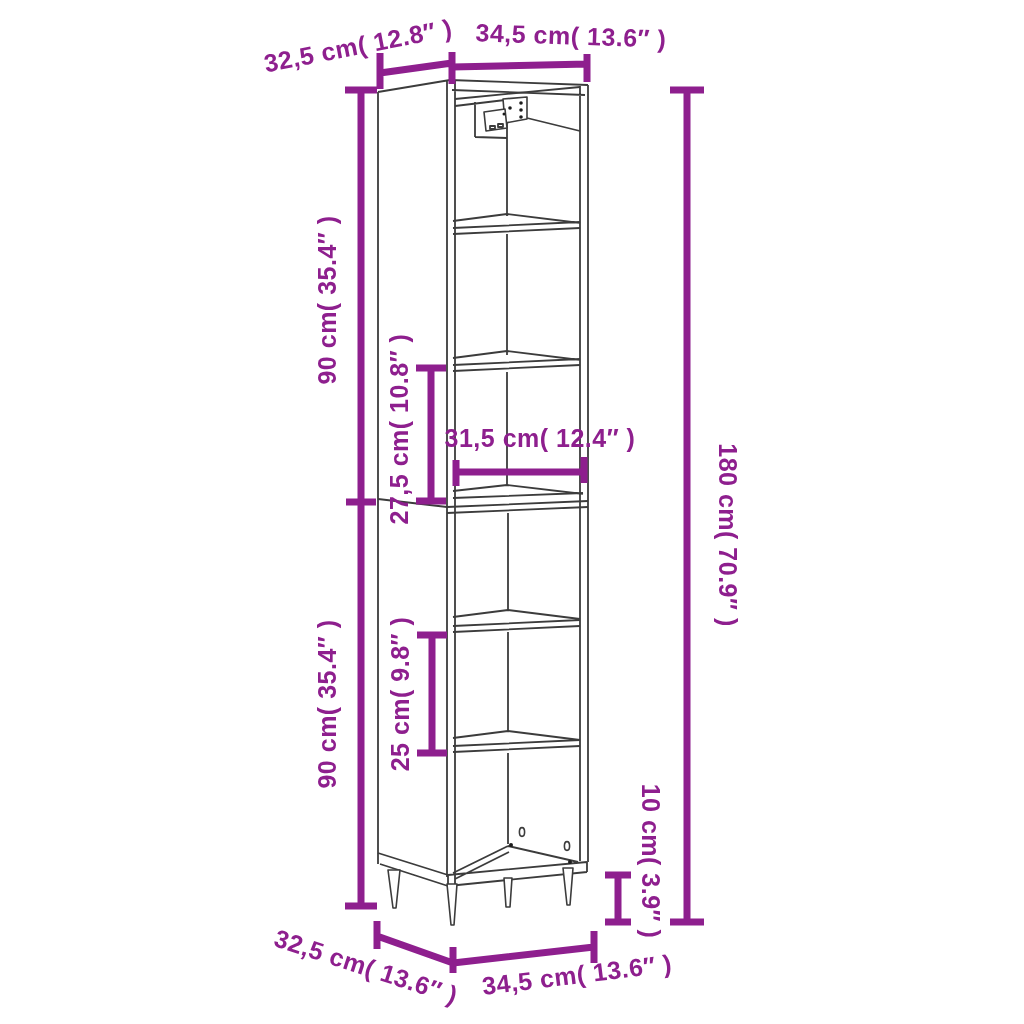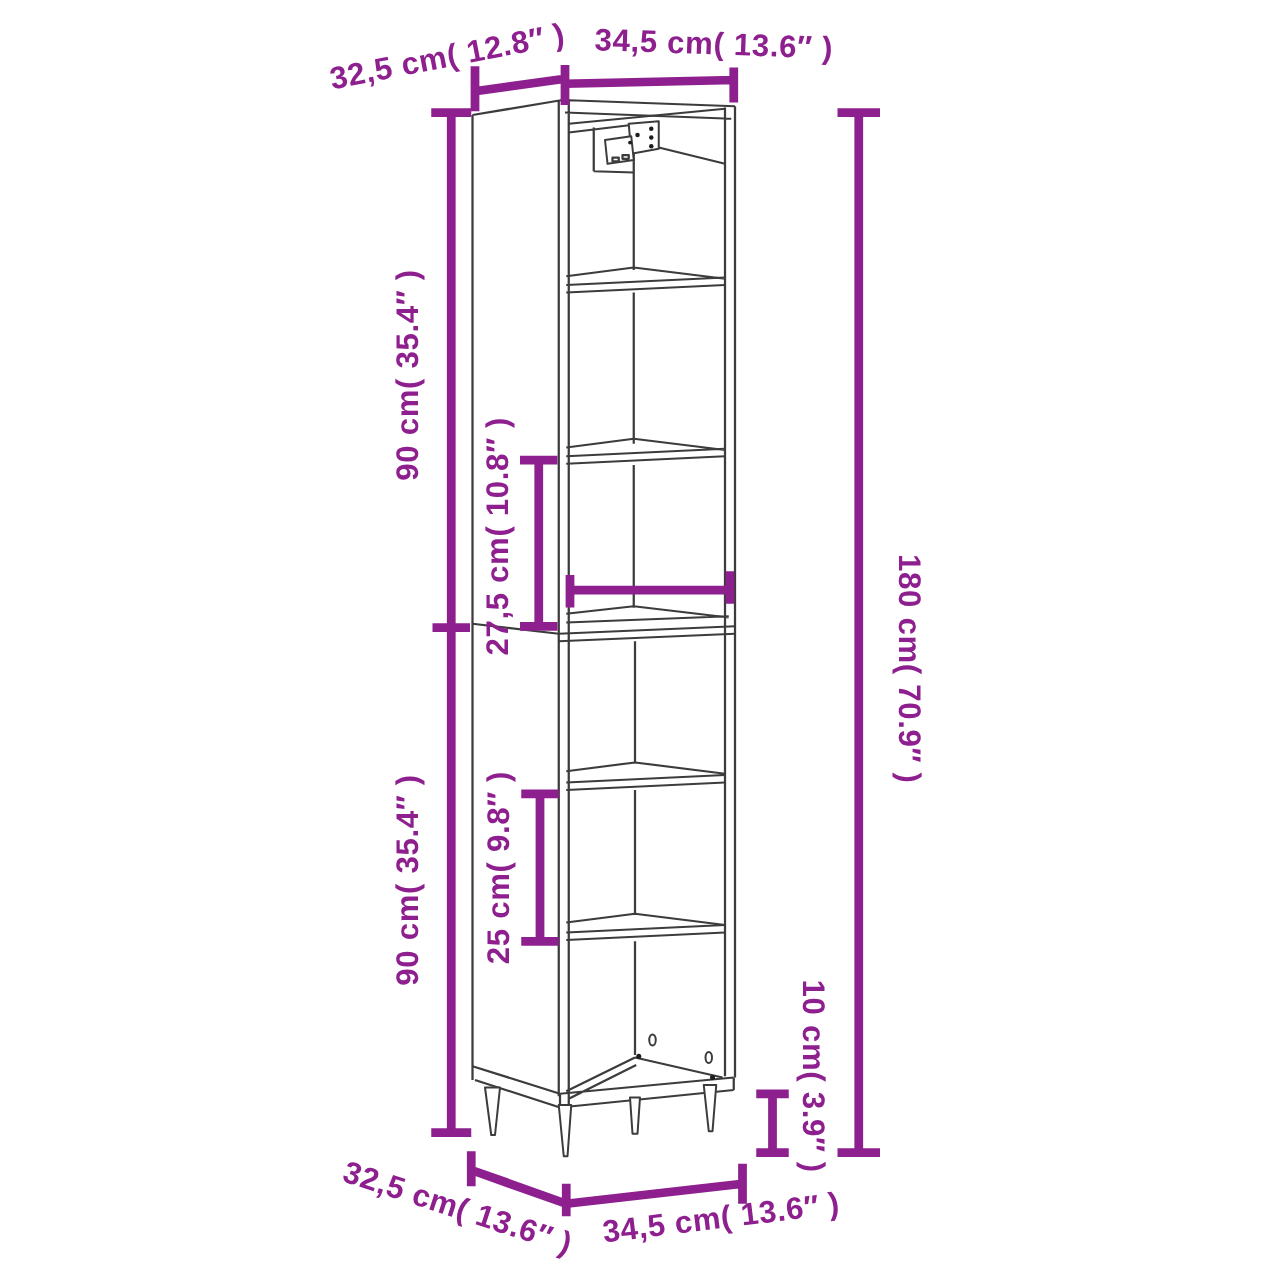--- a/index.html
+++ b/index.html
@@ -110,20 +110,21 @@
   </svg>
 
   <div class="dim-label" style="left:358px; top:46px; --rot:-11deg">32,5 cm( 12.8″ )</div>
 
   <div class="dim-label" style="left:571px; top:36px; --rot:2deg">34,5 cm( 13.6″ )</div>
 
   <div class="dim-label" style="left:327px; top:300px; --rot:-90deg">90 cm( 35.4″ )</div>
 
   <div class="dim-label" style="left:399px; top:429px; --rot:-90deg">27,5 cm( 10.8″ )</div>
 
+  <div class="dim-label" style="left:540px; top:438px; --rot:0deg">31,5 cm( 12.4″ )</div>
 
   <div class="dim-label" style="left:327px; top:704px; --rot:-90deg">90 cm( 35.4″ )</div>
 
   <div class="dim-label" style="left:400px; top:694px; --rot:-90deg">25 cm( 9.8″ )</div>
 
   <div class="dim-label" style="left:727px; top:535px; --rot:90deg">180 cm( 70.9″ )</div>
 
   <div class="dim-label" style="left:650px; top:861px; --rot:90deg">10 cm( 3.9″ )</div>
 
   <div class="dim-label" style="left:366px; top:967px; --rot:18deg">32,5 cm( 13.6″ )</div>

